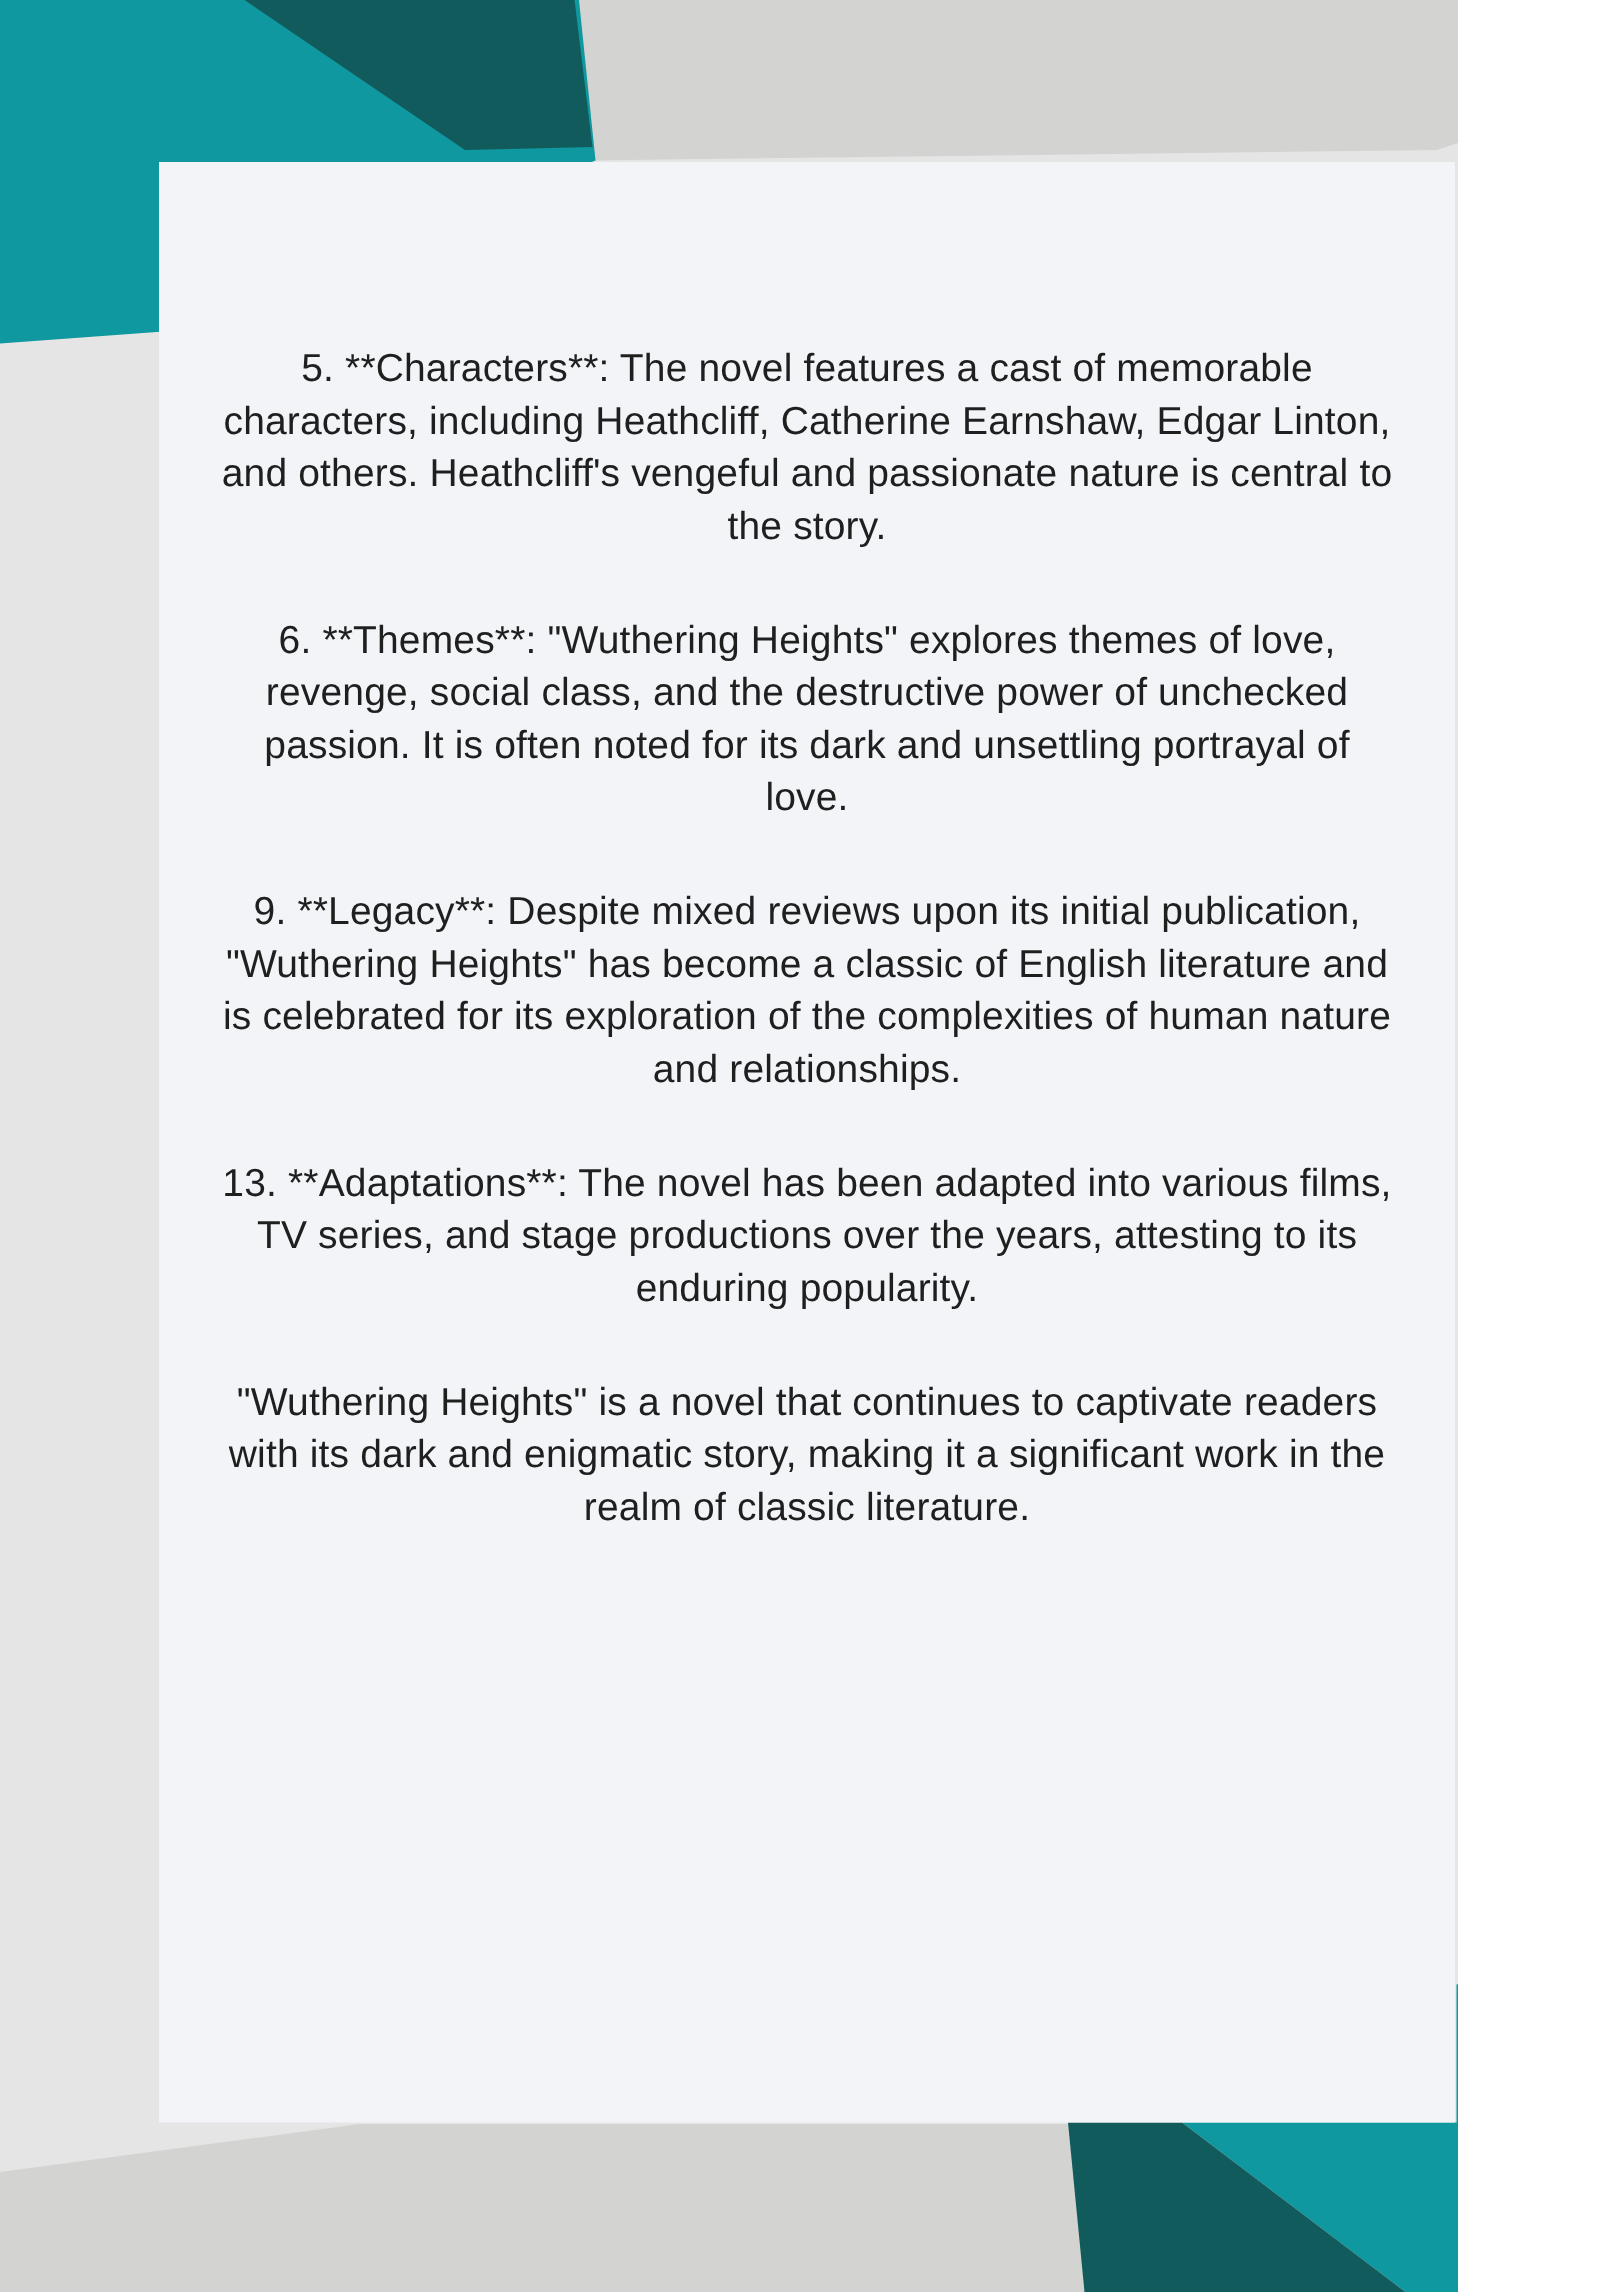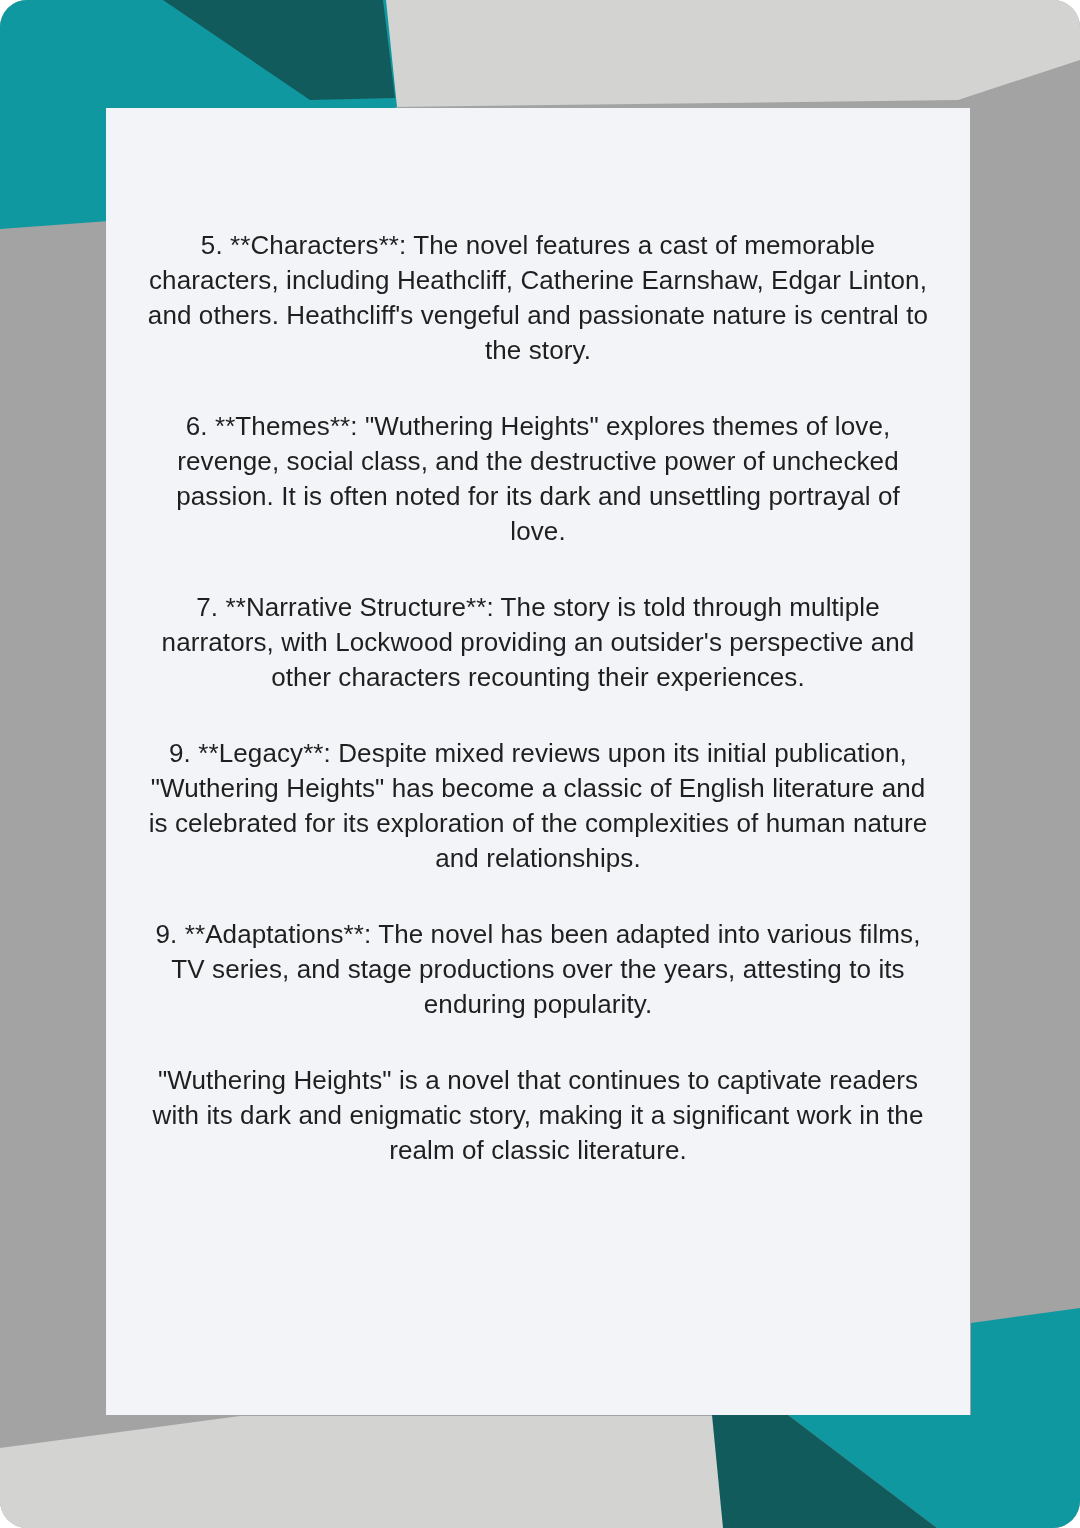--- a/index.html
+++ b/index.html
@@ -2,26 +2,25 @@
 <html><head>
 <meta charset="utf-8">
 <style>
   html, body {
     margin: 0;
     padding: 0;
     background: #ffffff;
   }
   .canvas {
     position: relative;
-    width: 1080px;
+    width: 972px;
     height: 1528px;
     overflow: hidden;
-    background: #a3a3a3;
+    background: #e5e5e5;
     font-family: "Liberation Sans", sans-serif;
-    border-radius: 27px;
   }
   .bg-svg {
     position: absolute;
     left: 0;
     top: 0;
     width: 1080px;
     height: 1528px;
     display: block;
   }
   .card-text {
@@ -63,19 +62,18 @@
     <polygon points="788,1415 971,1415 971,1323 1080,1308 1080,1528 937,1528" fill="#0f98a0"></polygon>
 
     <polygon points="712,1415 788,1415 937,1528 723,1528" fill="#125b5c"></polygon>
 
     <rect x="106" y="108" width="864" height="1307" fill="#f2f4f7"></rect>
   </svg>
 
   <div class="card-text">
     <p>5. **Characters**: The novel features a cast of memorable characters, including Heathcliff, Catherine Earnshaw, Edgar Linton, and others. Heathcliff's vengeful and passionate nature is central to the story.</p>
     <p>6. **Themes**: "Wuthering Heights" explores themes of love, revenge, social class, and the destructive power of unchecked passion. It is often noted for its dark and unsettling portrayal of love.</p>
-    <p>7. **Narrative Structure**: The story is told through multiple narrators, with Lockwood providing an outsider's perspective and other characters recounting their experiences.</p>
     <p>9. **Legacy**: Despite mixed reviews upon its initial publication, "Wuthering Heights" has become a classic of English literature and is celebrated for its exploration of the complexities of human nature and relationships.</p>
-    <p>9. **Adaptations**: The novel has been adapted into various films, TV series, and stage productions over the years, attesting to its enduring popularity.</p>
+    <p>13. **Adaptations**: The novel has been adapted into various films, TV series, and stage productions over the years, attesting to its enduring popularity.</p>
     <p>"Wuthering Heights" is a novel that continues to captivate readers with its dark and enigmatic story, making it a significant work in the realm of classic literature.</p>
   </div>
 
 </div>
 
 </body></html>

